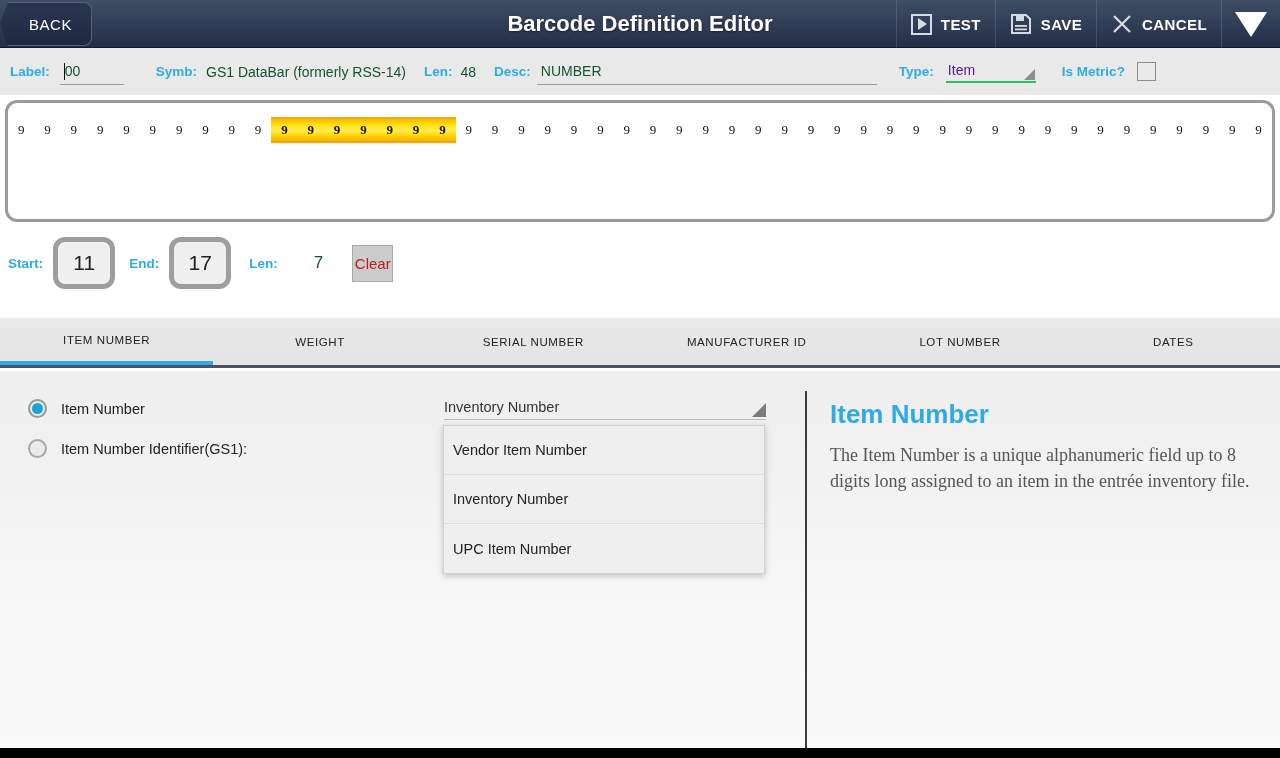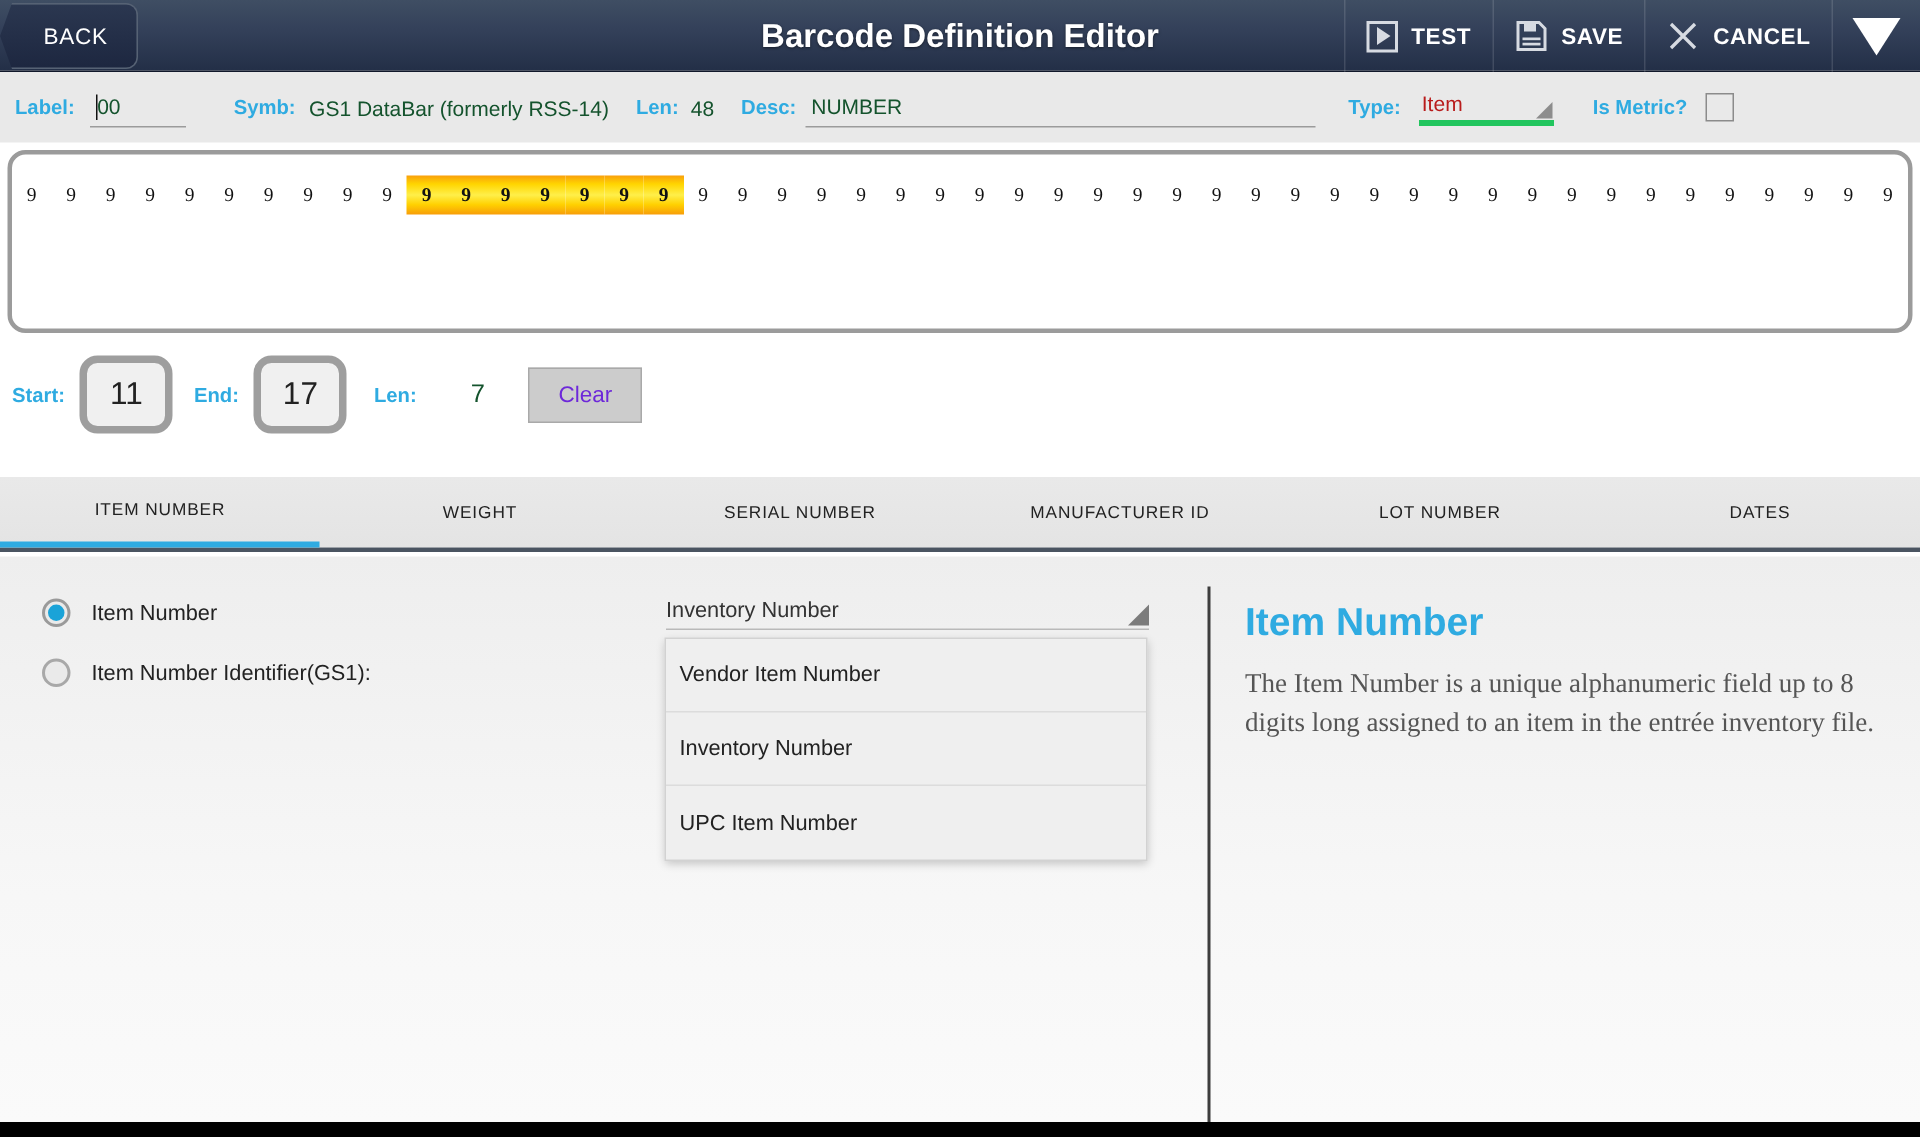--- a/index.html
+++ b/index.html
@@ -79,22 +79,22 @@
     display: flex; align-items: center; padding: 0 4px;
   }
   .caret-bar {
     display: inline-block; width: 1px; height: 17px;
     background: #111; margin-right: 0px; vertical-align: middle;
   }
   .chk-box {
     width: 19px; height: 19px; border: 1.5px solid #8b8b8b; background: #e9e9e9;
   }
   .spinner-sm {
-    position: relative; min-width: 90px; border-bottom: 4px solid #22c55e;
-    padding: 2px 18px 3px 2px; font-size: 14px; color: #b91c1c;
+    position: relative; min-width: 90px; border-bottom: 2px solid #22c55e;
+    padding: 2px 18px 3px 2px; font-size: 14px; color: #4c1d95;
   }
   .spinner-sm:after {
     content: ""; position: absolute; right: 1px; bottom: 1px;
     width: 0; height: 0;
     border-left: 11px solid transparent; border-bottom: 11px solid #8d8d8d;
   }
 
   
   .bc-box {
     position: absolute; left: 5px; top: 100px; width: 1270px; height: 122px;
@@ -118,23 +118,23 @@
   .range-row {
     position: absolute; left: 0; top: 232px; width: 1280px; height: 62px;
     display: flex; align-items: center;
   }
   .num-box {
     width: 62px; height: 52px; border: 5px solid #9e9e9e; border-radius: 12px;
     background: #f0f0f0; display: flex; align-items: center; justify-content: center;
     font-size: 21px; color: #222;
   }
   .clear-btn {
-    width: 76px; height: 37px; background: #cccccc; border: 1px solid #a9a9a9;
-    display: flex; align-items: center; justify-content: center;
-    font-size: 15px; color: #6d28d9;
+    width: 41px; height: 37px; background: #cccccc; border: 1px solid #a9a9a9;
+    display: flex; align-items: center; justify-content: center;
+    font-size: 15px; color: #b91c1c;
   }
 
   
   .tabs {
     position: absolute; left: 0; top: 318px; width: 1280px; height: 50px;
     background: linear-gradient(to bottom, #e9e9e9 0%, #e4e4e4 100%);
     display: flex; align-items: flex-start;
     border-bottom: 3px solid #4a5461;
   }
   .tab {

